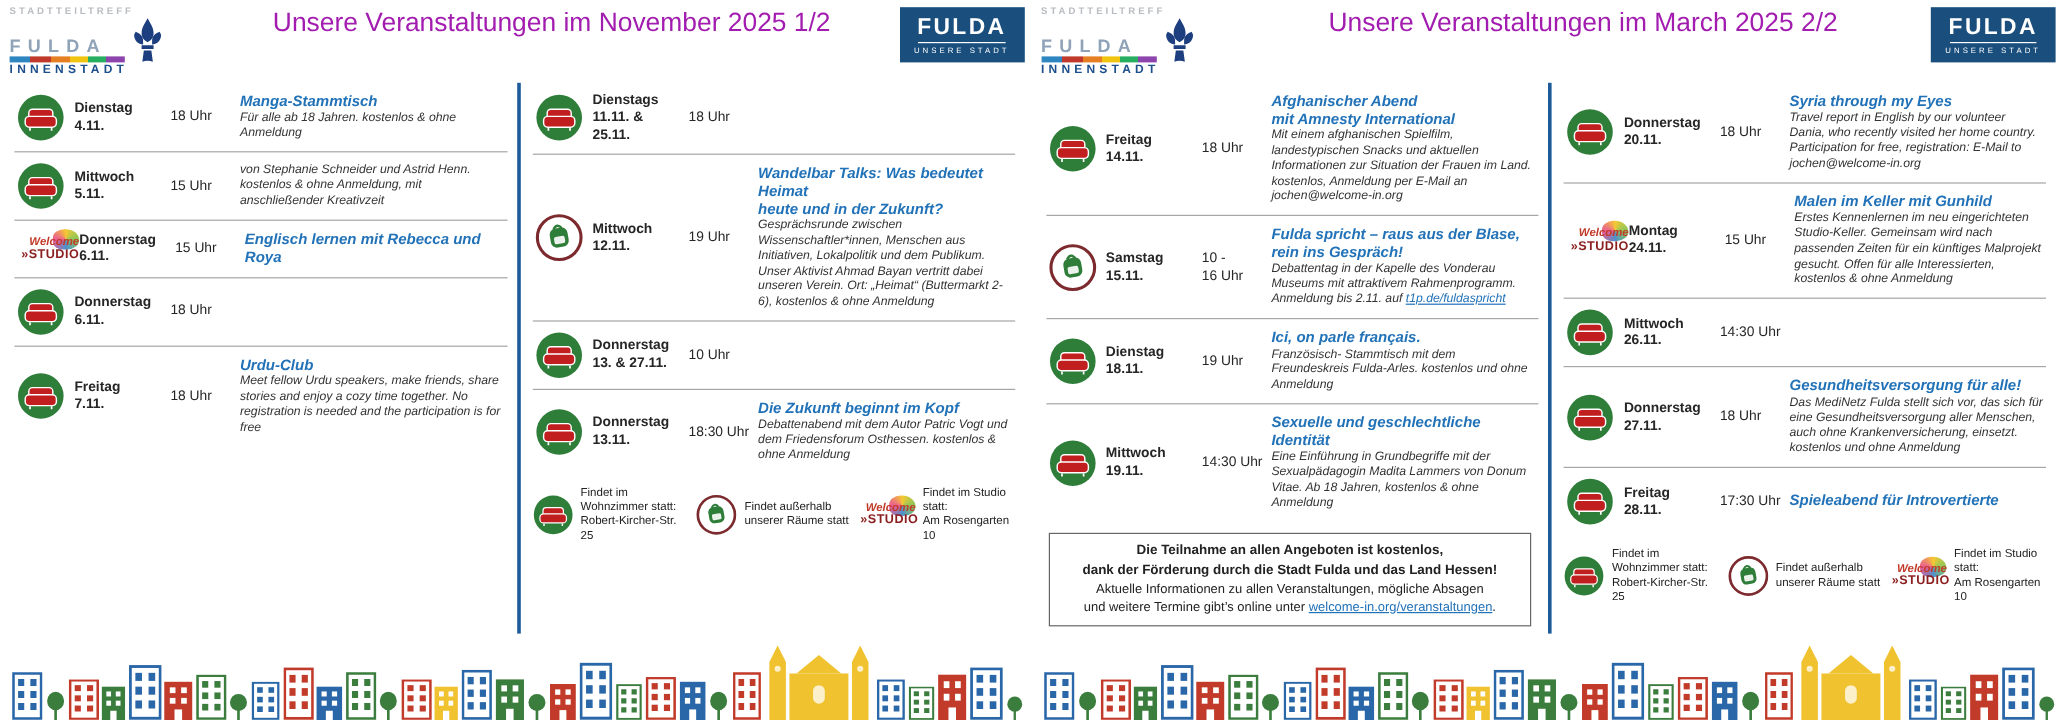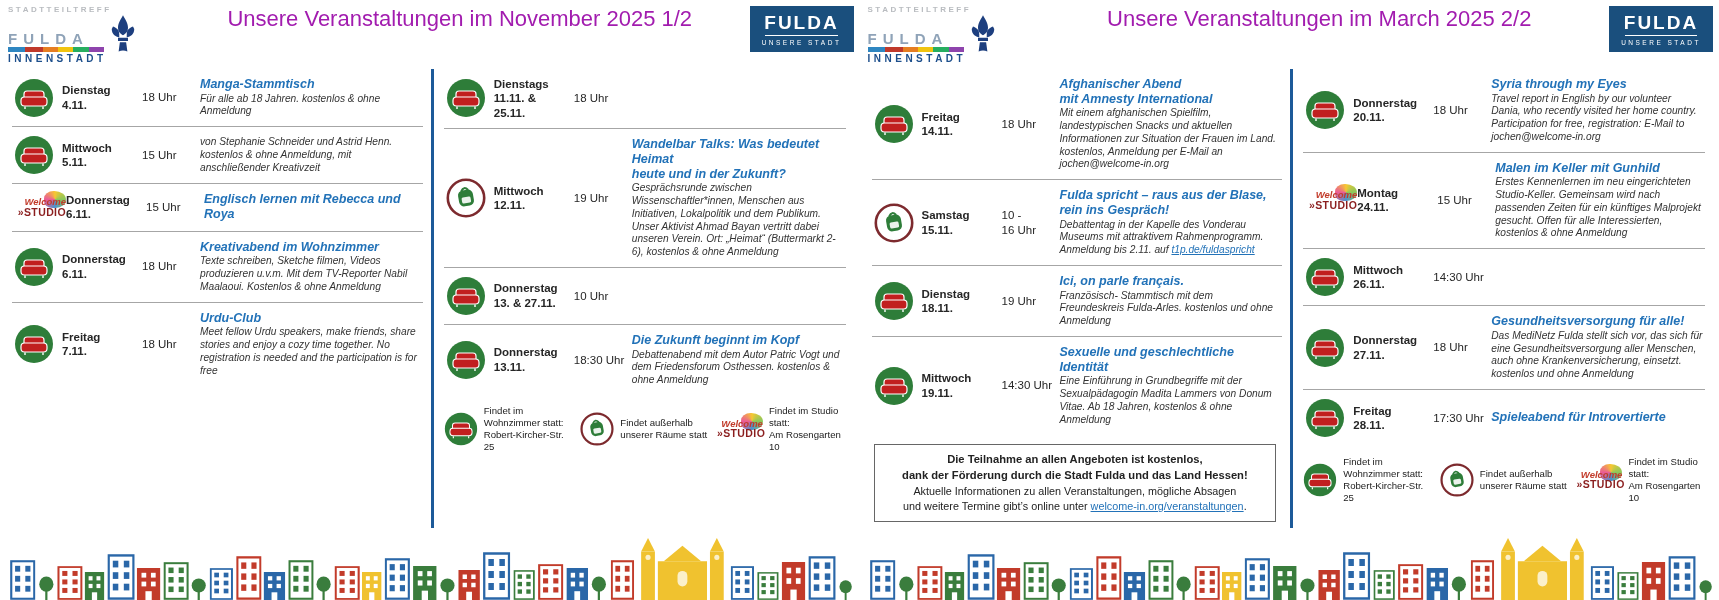--- a/index.html
+++ b/index.html
@@ -215,24 +215,20 @@
         </div>
         <div class="ev">
           <div class="ic">
               <svg class="evicon" viewBox="0 0 40 40">
                 <use href="#ic-couch"></use>
               </svg>
             </div>
           <div class="dt">Donnerstag
 6.11.</div>
           <div class="tm">18 Uhr</div>
-          <div class="tx">
-              <div class="t">Kreativabend im Wohnzimmer</div>
-          <div class="d">Texte schreiben, Sketche filmen, Videos produzieren u.v.m. Mit dem TV-Reporter Nabil Maalaoui. Kostenlos &amp; ohne Anmeldung</div>
-            </div>
         </div>
         <div class="ev last">
           <div class="ic">
               <svg class="evicon" viewBox="0 0 40 40">
                 <use href="#ic-couch"></use>
               </svg>
             </div>
           <div class="dt">Freitag
 7.11.</div>
           <div class="tm">18 Uhr</div>

